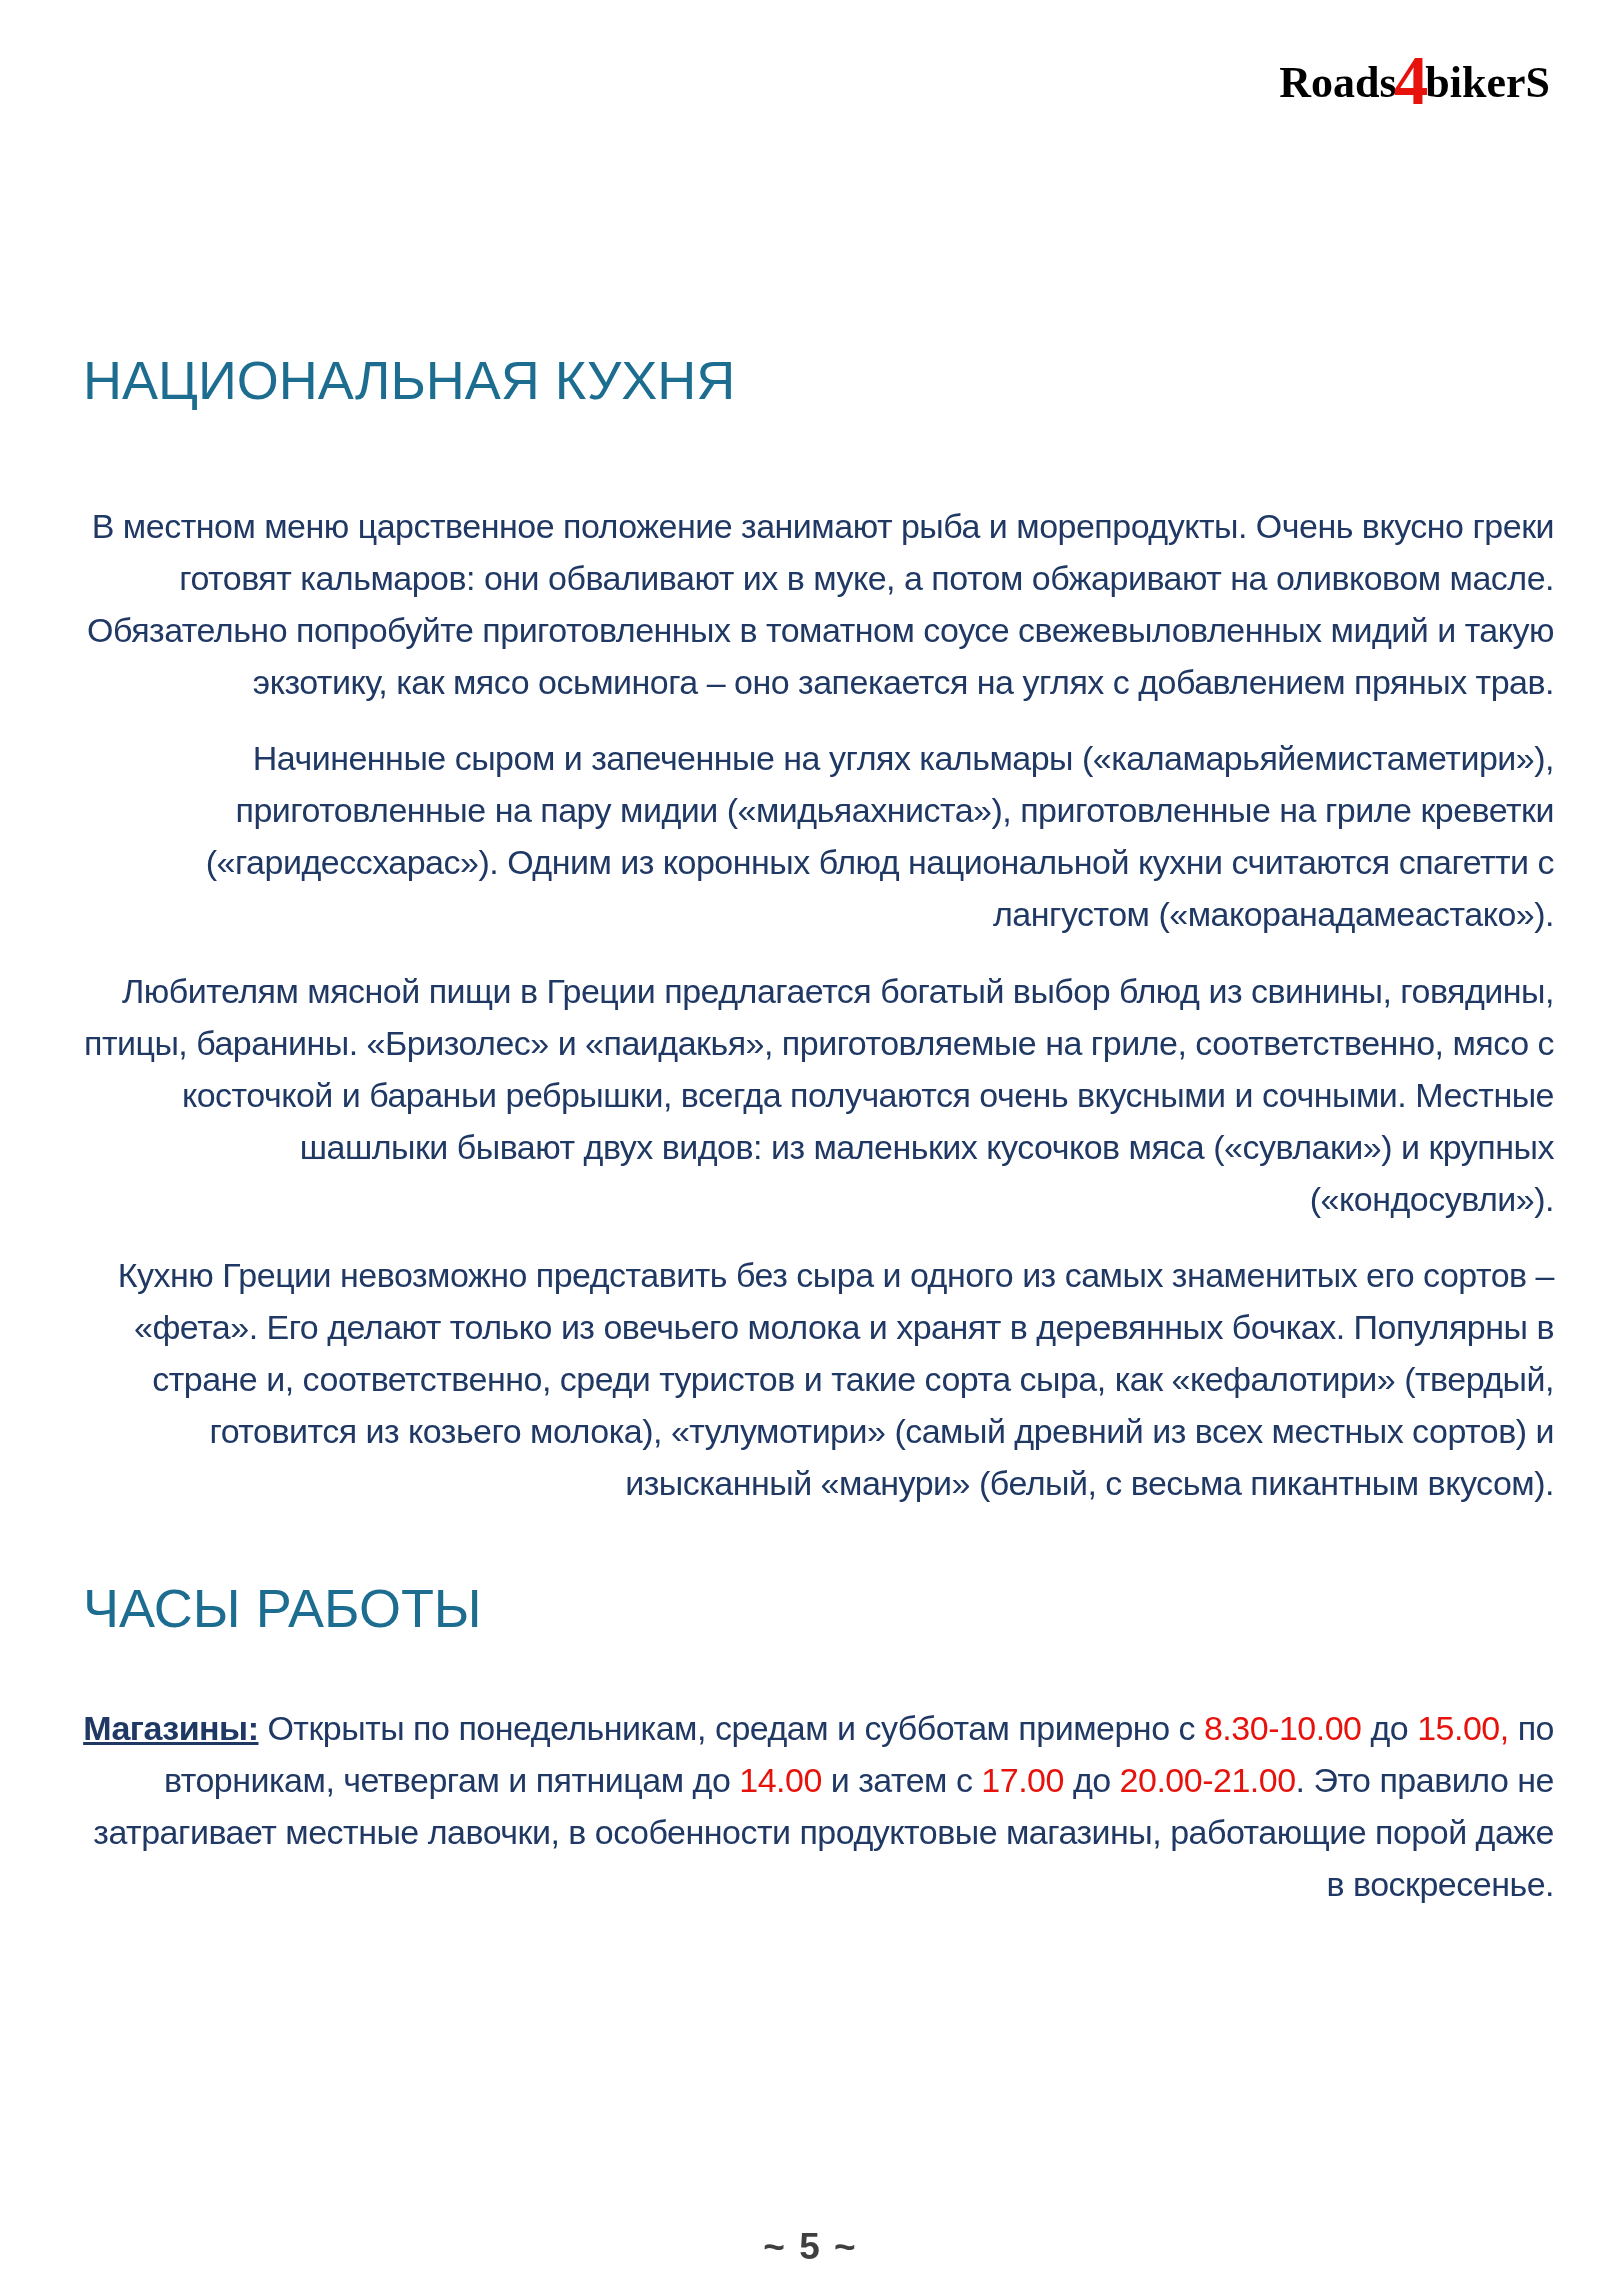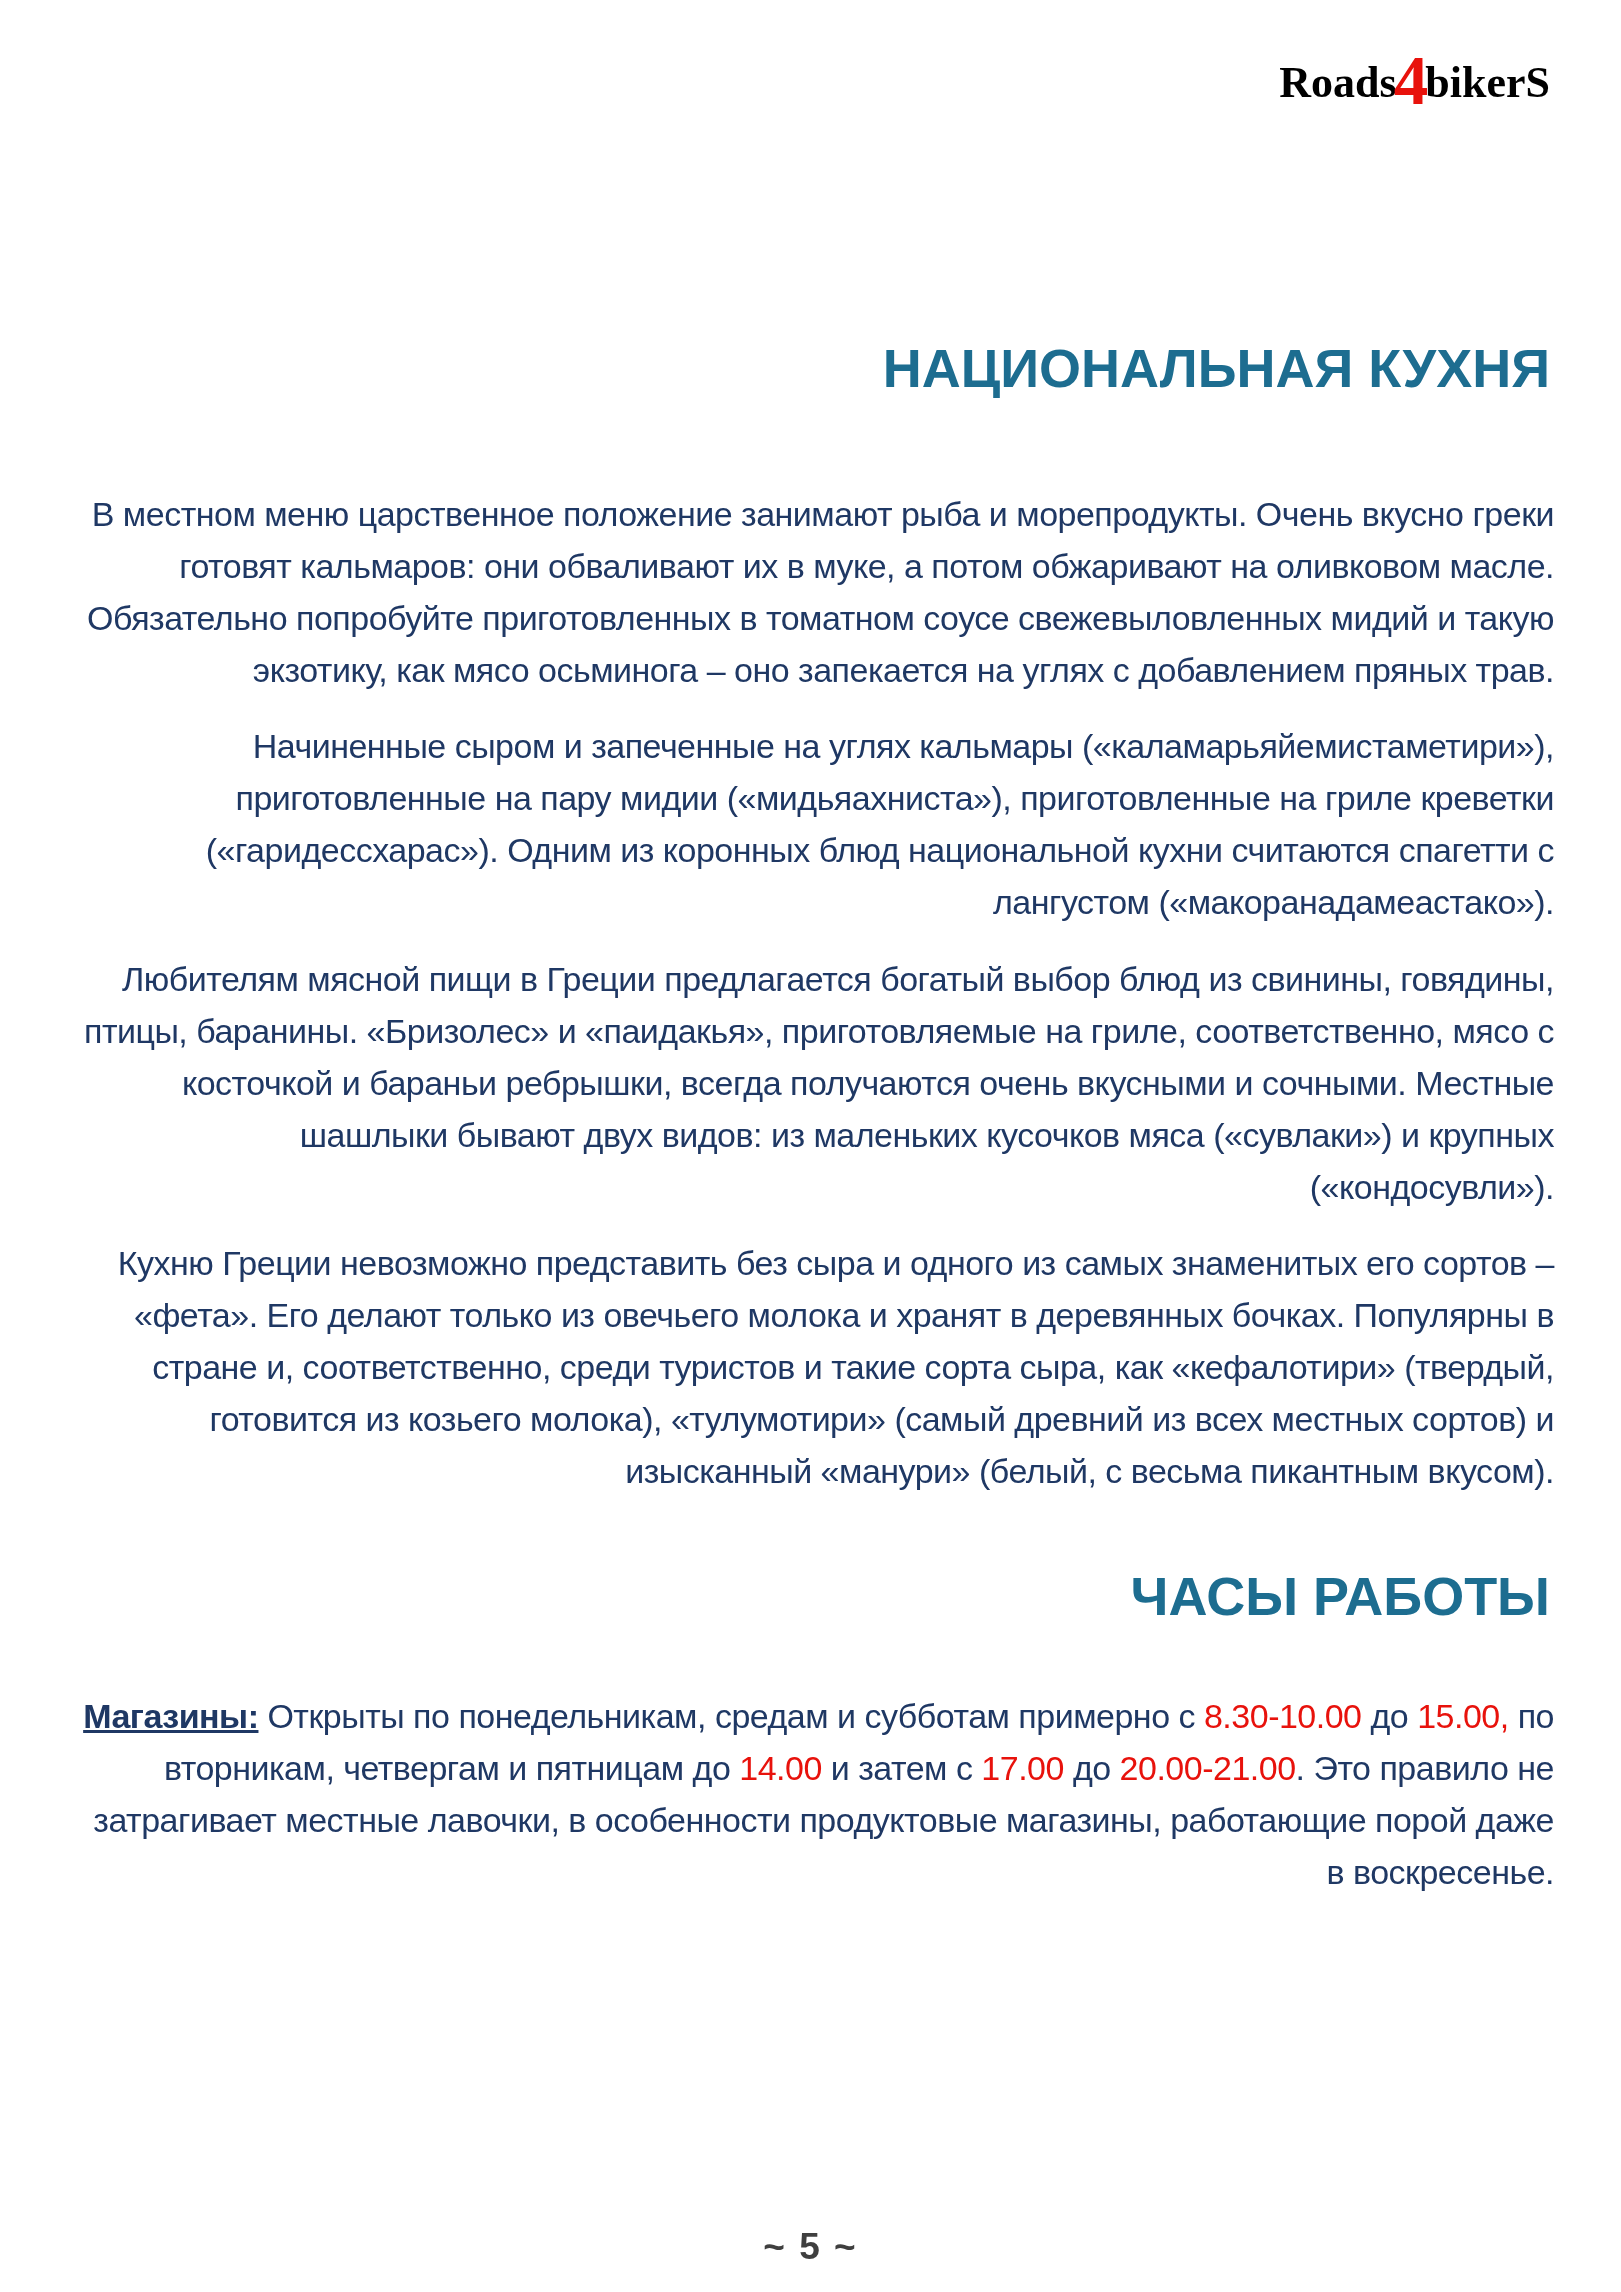--- a/index.html
+++ b/index.html
@@ -39,25 +39,25 @@
     font-size:69px;
     line-height:0;
     vertical-align:-6.9px;
     margin:0 -2.9px;
   }
   .content{
     padding:0 67px;
   }
   .section-heading{
     font-size:54px;
-    font-weight:700;
+    font-weight:400;
     line-height:1.05;
     color:var(--heading);
-    text-align:right;
-    margin:4px;
+    text-align:left;
+    margin:16px;
   }
   .heading-cuisine{
     padding-top:336px;
   }
   .heading-workhours{
     margin-top:71px;
   }
   .para{
     font-size:34px;
     line-height:52px;

